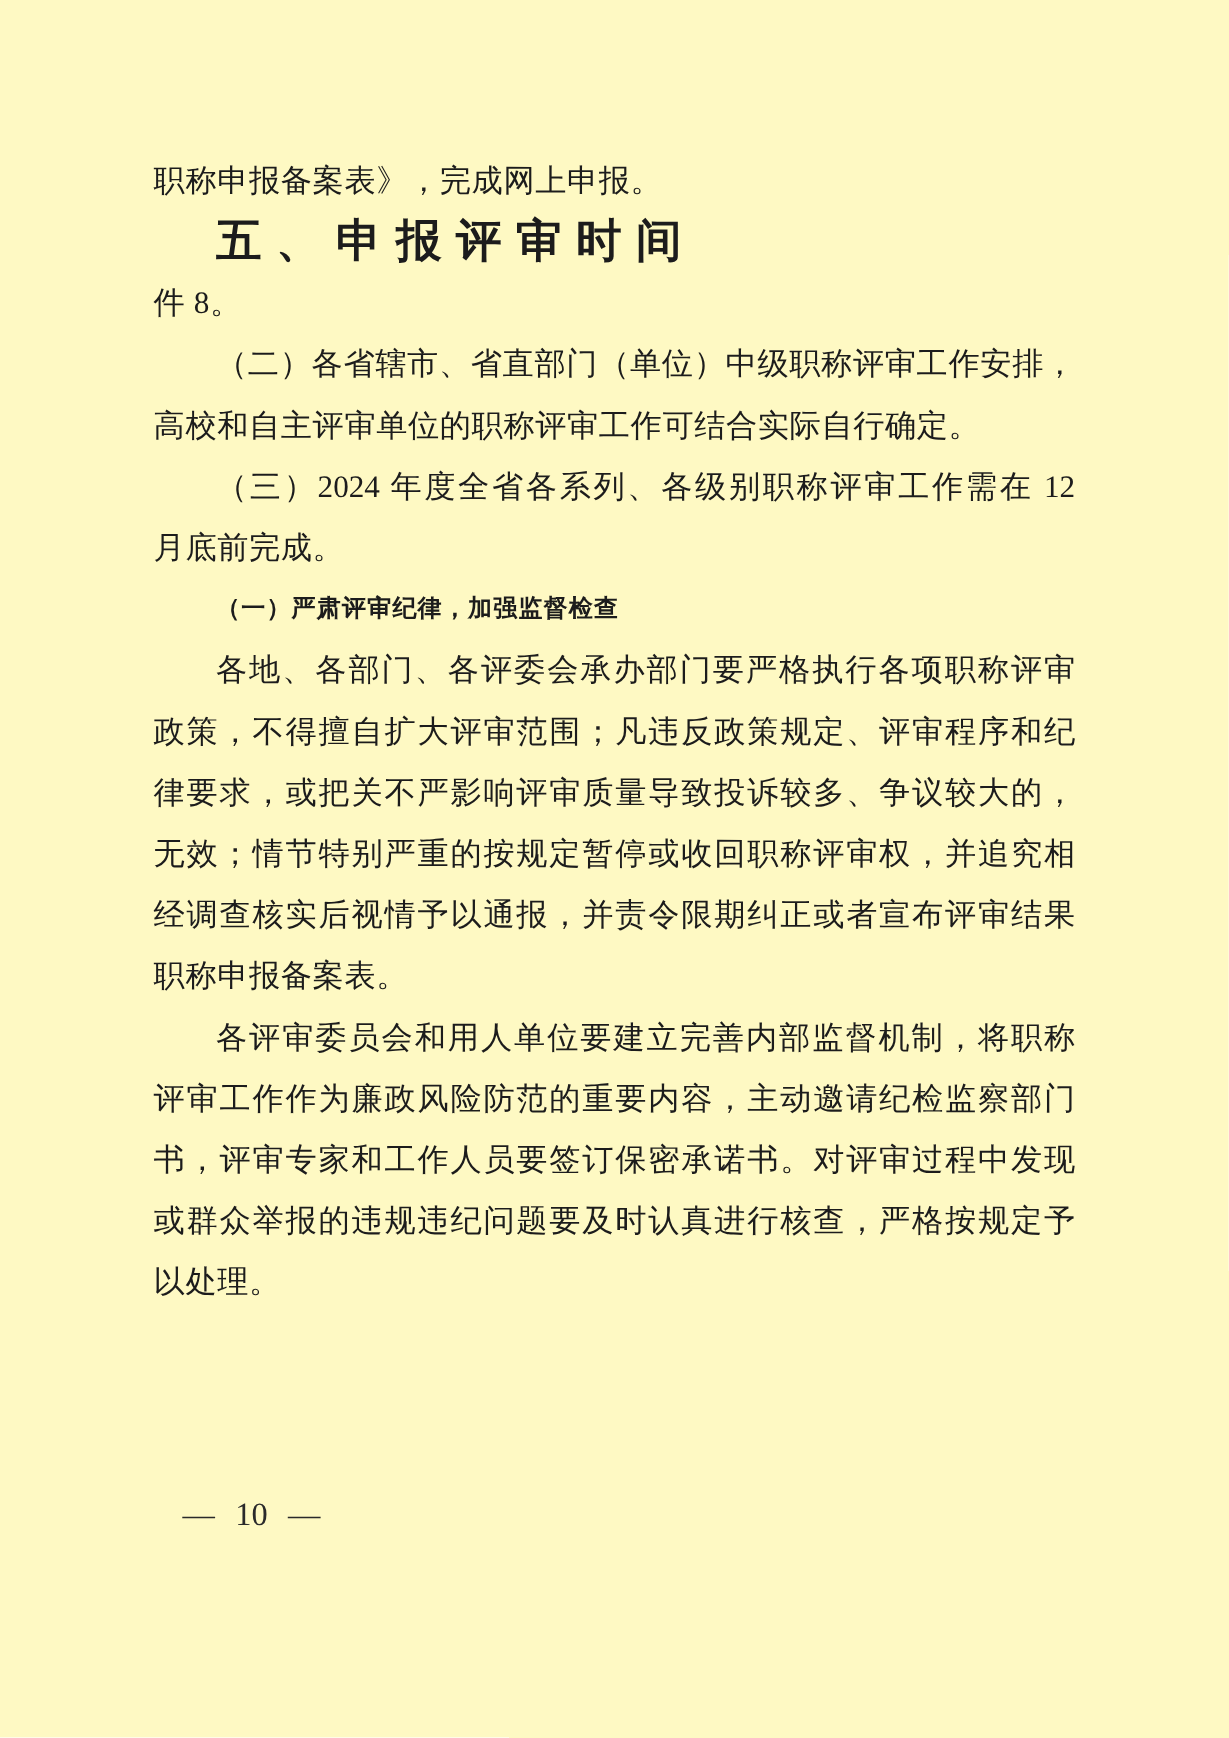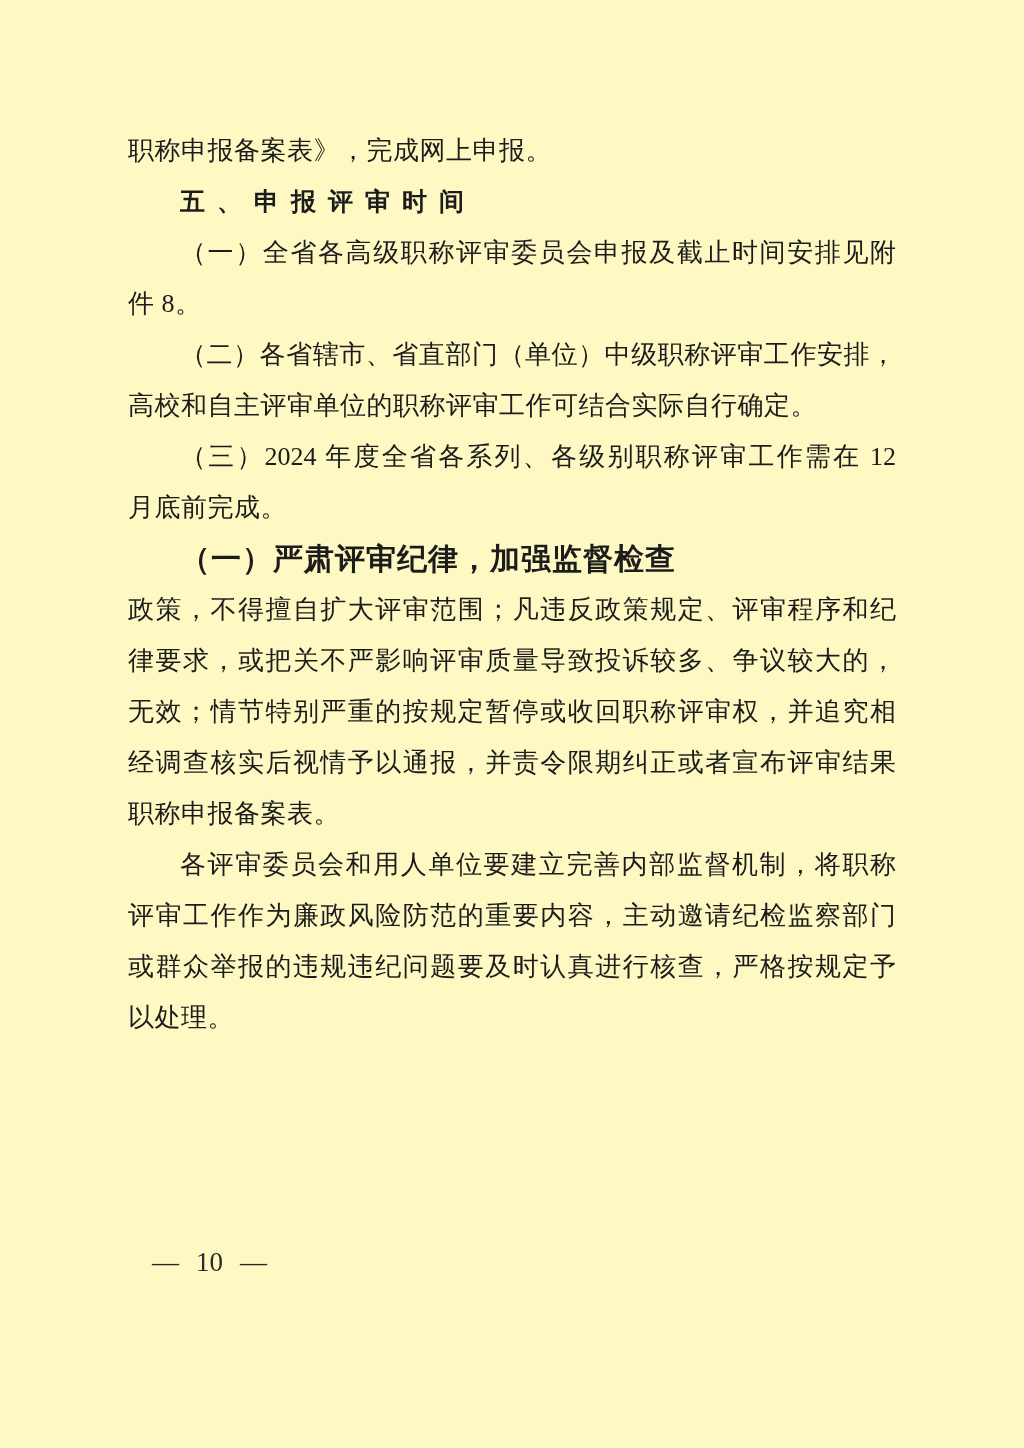--- a/index.html
+++ b/index.html
@@ -35,26 +35,26 @@
     text-align: justify;
     text-align-last: justify;
     letter-spacing: 0;
   }
   .indent {
     text-indent: 52px;
   }
   .h1 {
     font-family: "Liberation Sans", "DejaVu Sans", sans-serif;
     font-weight: 700;
-    font-size: 25px;
+    font-size: 38px;
     letter-spacing: 12px;
   }
   .h2 {
     font-weight: 700;
-    font-size: 30px;
+    font-size: 20px;
     letter-spacing: 1px;
   }
   .footer {
     position: absolute;
     left: 152px;
     top: 1242px;
     height: 40px;
     display: flex;
     align-items: center;
     gap: 17px;
@@ -62,34 +62,35 @@
     color: #2a2a2a;
   }
 </style>
 </head>
 <body>
 
 <div class="page">
   <div class="content">
     <div class="line">职称申报备案表》，完成网上申报。</div>
     <div class="line h1 indent">五、申报评审时间</div>
-    <div class="line indent just">（一）全省各高级职称评审委员会申报及截止时间安排见附</div>
     <div class="line">件 8。</div>
     <div class="line indent just">（二）各省辖市、省直部门（单位）中级职称评审工作安排，</div>
     <div class="line">高校和自主评审单位的职称评审工作可结合实际自行确定。</div>
     <div class="line indent just">（三）2024 年度全省各系列、各级别职称评审工作需在 12</div>
     <div class="line">月底前完成。</div>
     <div class="line h2 indent">（一）严肃评审纪律，加强监督检查</div>
+    <div class="line indent just">各地、各部门、各评委会承办部门要严格执行各项职称评审</div>
     <div class="line just">政策，不得擅自扩大评审范围；凡违反政策规定、评审程序和纪</div>
     <div class="line just">律要求，或把关不严影响评审质量导致投诉较多、争议较大的，</div>
     <div class="line just">无效；情节特别严重的按规定暂停或收回职称评审权，并追究相</div>
     <div class="line just">经调查核实后视情予以通报，并责令限期纠正或者宣布评审结果</div>
     <div class="line">职称申报备案表。</div>
     <div class="line indent just">各评审委员会和用人单位要建立完善内部监督机制，将职称</div>
     <div class="line just">评审工作作为廉政风险防范的重要内容，主动邀请纪检监察部门</div>
+    <div class="line just">书，评审专家和工作人员要签订保密承诺书。对评审过程中发现</div>
     <div class="line just">或群众举报的违规违纪问题要及时认真进行核查，严格按规定予</div>
     <div class="line">以处理。</div>
   </div>
 
   <div class="footer">
     <span>—</span>
     <span>10</span>
     <span>—</span>
   </div>
 </div>

